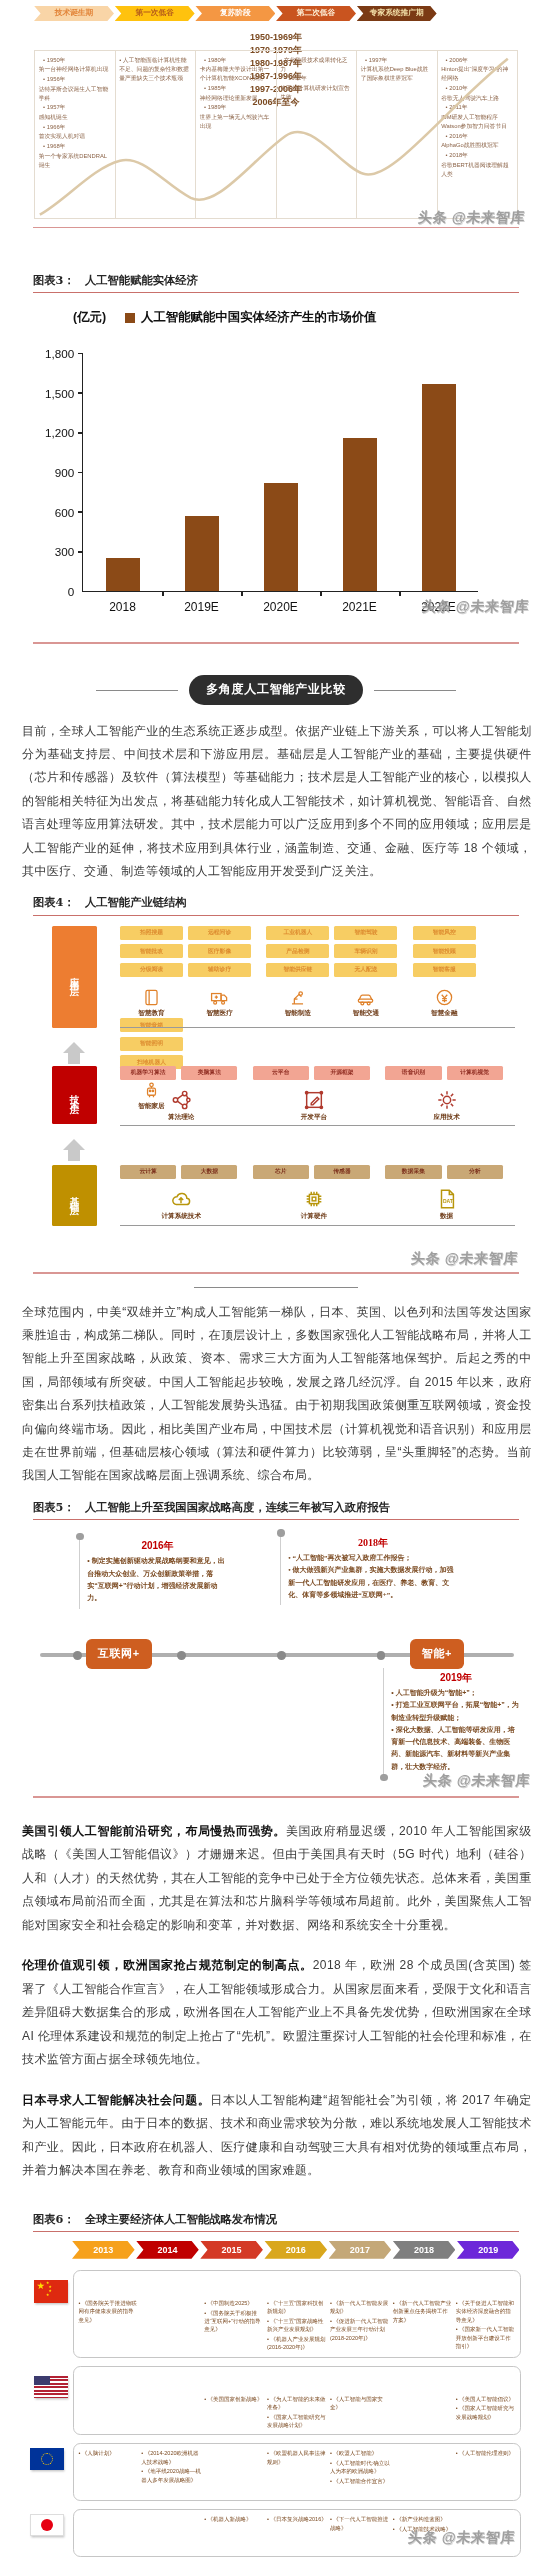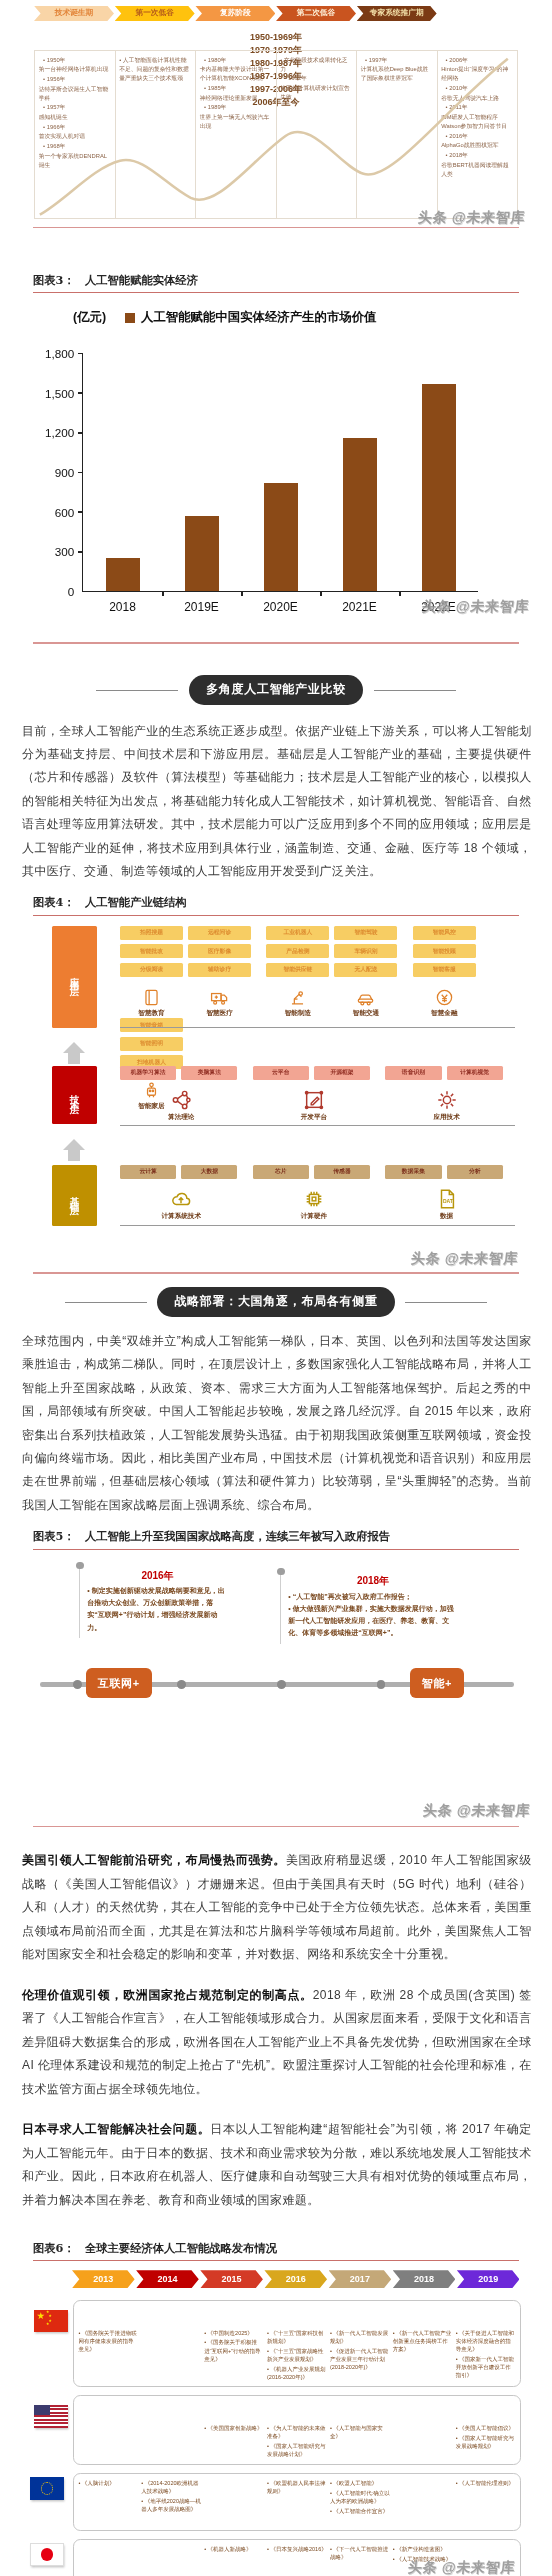--- a/index.html
+++ b/index.html
@@ -421,21 +421,20 @@
         </div>
         <div class="g-label">数据</div>
       </div>
     </div>
     <div class="band-line" style="top: 299px;"></div>
   </div>
 <div class="red-rule"></div>
 
 <div class="section-pill" style="margin-top:13px;">
   <span class="line"></span>
-  <span class="pill">战略部署：大国角逐，布局各有侧重</span>
   <span class="line"></span>
 </div>
 
 <p class="para" style="margin-top:13px;">
   <span>全球范围内，中美“双雄并立”构成人工智能第一梯队，日本、英国、以色列和法国等发达国家乘胜追击，构成第二梯队。同时，在顶层设计上，多数国家强化人工智能战略布局，并将人工智能上升至国家战略，从政策、资本、需求三大方面为人工智能落地保驾护。后起之秀的中国，局部领域有所突破。中国人工智能起步较晚，发展之路几经沉浮。自 2015 年以来，政府密集出台系列扶植政策，人工智能发展势头迅猛。由于初期我国政策侧重互联网领域，资金投向偏向终端市场。因此，相比美国产业布局，中国技术层（计算机视觉和语音识别）和应用层走在世界前端，但基础层核心领域（算法和硬件算力）比较薄弱，呈“头重脚轻”的态势。当前我国人工智能在国家战略层面上强调系统、综合布局。</span>
 </p>
 
 <div class="fig-title" style="margin-top:10.2px;">
   <span class="pfx">图表5：</span><span>人工智能上升至我国国家战略高度，连续三年被写入政府报告</span>
 </div>
@@ -444,24 +443,30 @@
     <span class="tl-dot" style="left:7%;"></span>
     <span class="tl-dot" style="left:29%;"></span>
     <span class="tl-dot" style="left:50%;"></span>
     <span class="tl-dot" style="left:71%;"></span>
   </div>
   <span class="wm" style="right:22px;bottom:1.5px;">头条 @未来智库</span>
 <div class="tl-card top" style="left: 79px; top: 7.3px; width: 156px;">
       <div class="tl-year">2016年</div>
       <div class="tl-li">• 制定实施创新驱动发展战略纲要和意见，出台推动大众创业、万众创新政策举措，落实“互联网+”行动计划，增强经济发展新动力。</div>
     </div>
-    <div class="tl-card top" style="left: 280px; top: 13px; width: 185px;">
+    <div class="tl-card top" style="left: 280px; top: 4px; width: 185px; font-family: Liberation Serif, serif;">
       <div class="tl-year">2018年</div>
       <div class="tl-li">• “人工智能”再次被写入政府工作报告；</div>
       <div class="tl-li">• 做大做强新兴产业集群，实施大数据发展行动，加强新一代人工智能研发应用，在医疗、养老、教育、文化、体育等多领域推进“互联网+”。</div>
+    </div>
+    <div class="tl-card bottom" style="left: 383px; top: 139px; width: 145px;">
+      <div class="tl-year">2019年</div>
+      <div class="tl-li">• 人工智能升级为“智能+”；</div>
+      <div class="tl-li">• 打造工业互联网平台，拓展“智能+”，为制造业转型升级赋能；</div>
+      <div class="tl-li">• 深化大数据、人工智能等研发应用，培育新一代信息技术、高端装备、生物医药、新能源汽车、新材料等新兴产业集群，壮大数字经济。</div>
     </div>
     <div class="tl-pill" style="left: 86px; text-align: center;">互联网+</div>
     <div class="tl-pill" style="left: 410px; text-align: right;">智能+</div>
   </div>
 <div class="red-rule"></div>
 
 <p class="para" style="margin-top:22px;">
   <b>美国引领人工智能前沿研究，布局慢热而强势。</b><span>美国政府稍显迟缓，2010 年人工智能国家级战略（《美国人工智能倡议》）才姗姗来迟。但由于美国具有天时（5G 时代）地利（硅谷）人和（人才）的天然优势，其在人工智能的竞争中已处于全方位领先状态。总体来看，美国重点领域布局前沿而全面，尤其是在算法和芯片脑科学等领域布局超前。此外，美国聚焦人工智能对国家安全和社会稳定的影响和变革，并对数据、网络和系统安全十分重视。</span>
 </p>
 <p class="para" style="margin-top:17.5px;">

